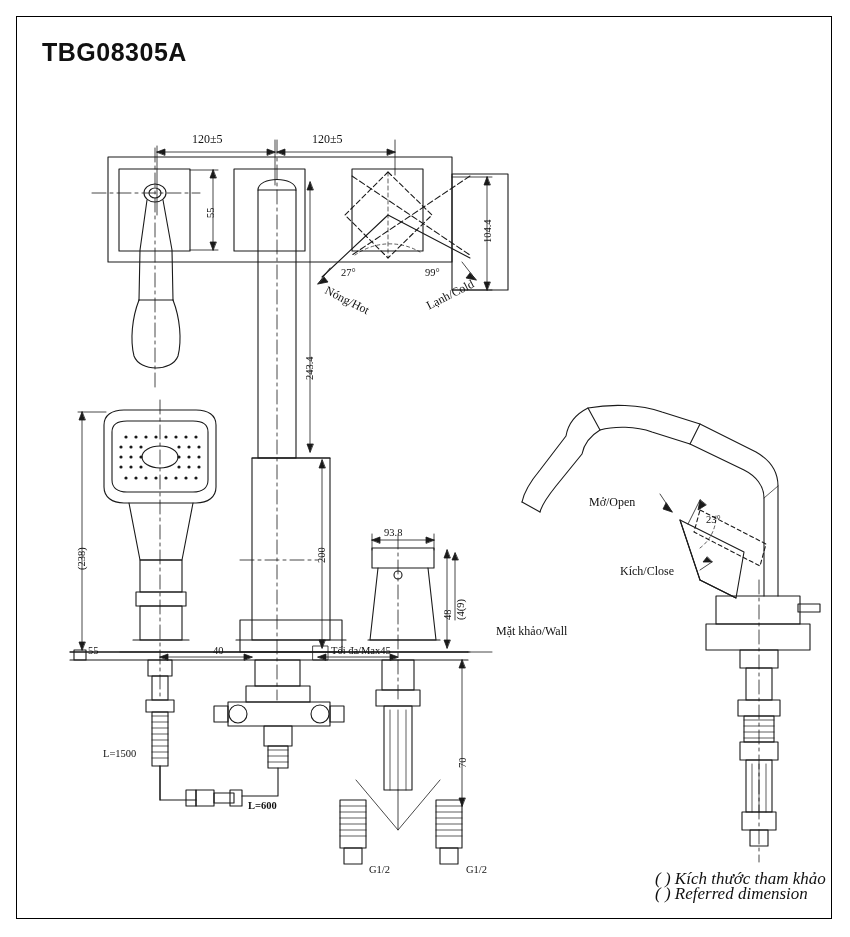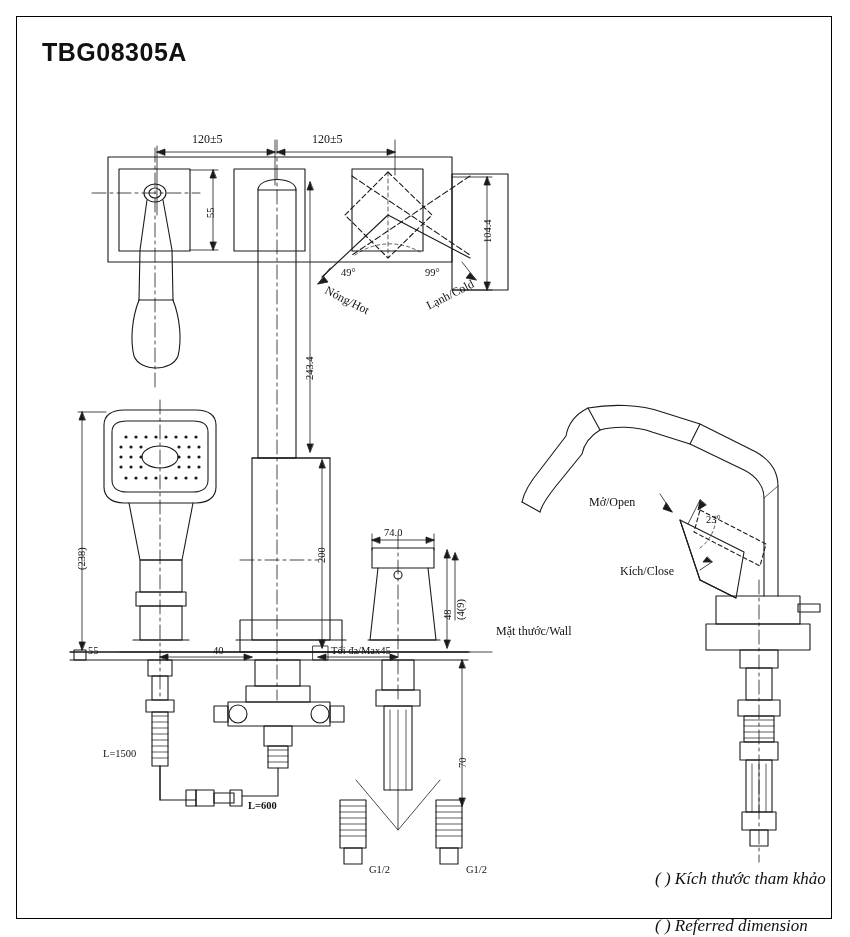--- a/index.html
+++ b/index.html
@@ -435,36 +435,36 @@
 
   <div class="lbl small rot90" style="left:205px; top:218px;">55</div>
   <div class="lbl small rot90" style="left:482px; top:243px;">104.4</div>
   <div class="lbl small rot90" style="left:304px; top:380px;">243.4</div>
   <div class="lbl small rot90" style="left:316px; top:563px;">200</div>
   <div class="lbl small rot90" style="left:442px; top:620px;">48</div>
   <div class="lbl small rot90" style="left:455px; top:620px;">(4(9)</div>
   <div class="lbl small rot90" style="left:76px; top:570px;">(238)</div>
   <div class="lbl small rot90" style="left:457px; top:768px;">70</div>
 
-  <div class="lbl small" style="left:384px; top:527px;">74.0</div>
+  <div class="lbl small" style="left:384px; top:527px;">93.8</div>
   <div class="lbl small" style="left:88px; top:645px;">55</div>
   <div class="lbl small" style="left:213px; top:645px;">40</div>
   <div class="lbl small" style="left:331px; top:645px;">Tối đa/Max45</div>
 
   <div class="lbl small" style="left:103px; top:748px;">L=1500</div>
   <div class="lbl small" style="left:248px; top:800px;font-weight:bold;">L=600</div>
   <div class="lbl small" style="left:369px; top:864px;">G1/2</div>
   <div class="lbl small" style="left:466px; top:864px;">G1/2</div>
 
-  <div class="lbl small" style="left:341px; top:267px;">49°</div>
+  <div class="lbl small" style="left:341px; top:267px;">27°</div>
   <div class="lbl small" style="left:425px; top:267px;">99°</div>
   <div class="lbl small" style="left:706px; top:514px;">23°</div>
 
   <div class="lbl rotm45" style="left:329px; top:283px;">Nóng/Hot</div>
   <div class="lbl rot45" style="left:424px; top:300px;">Lạnh/Cold</div>
-  <div class="lbl" style="left:496px; top:624px;">Mặt thước/Wall</div>
+  <div class="lbl" style="left:496px; top:624px;">Mặt khảo/Wall</div>
   <div class="lbl" style="left:589px; top:495px;">Mở/Open</div>
   <div class="lbl" style="left:620px; top:564px;">Kích/Close</div>
 
   <div class="note" style="left:655px; top:869px;">( ) Kích thước tham khảo</div>
-  <div class="note" style="left:655px; top:884px;margin-top:32px;">( ) Referred dimension</div>
+  <div class="note" style="left:655px; top:884px;">( ) Referred dimension</div>
 
 </div>
 
 </body></html>

